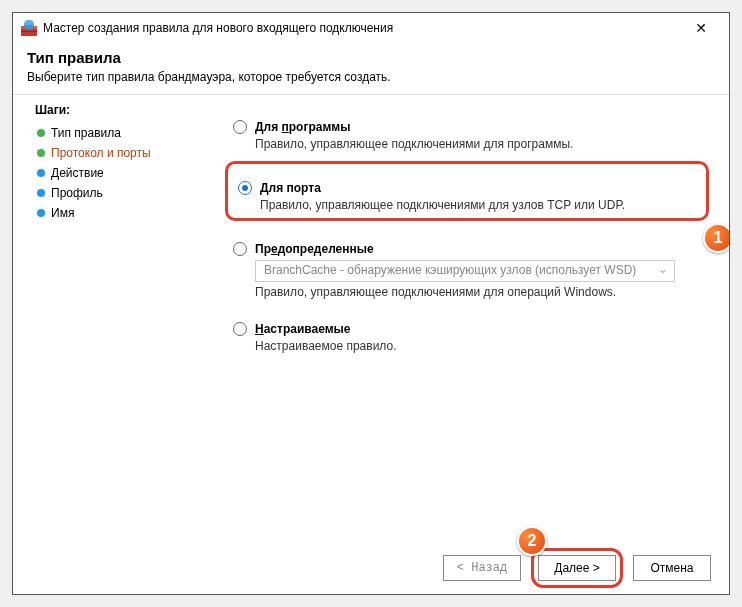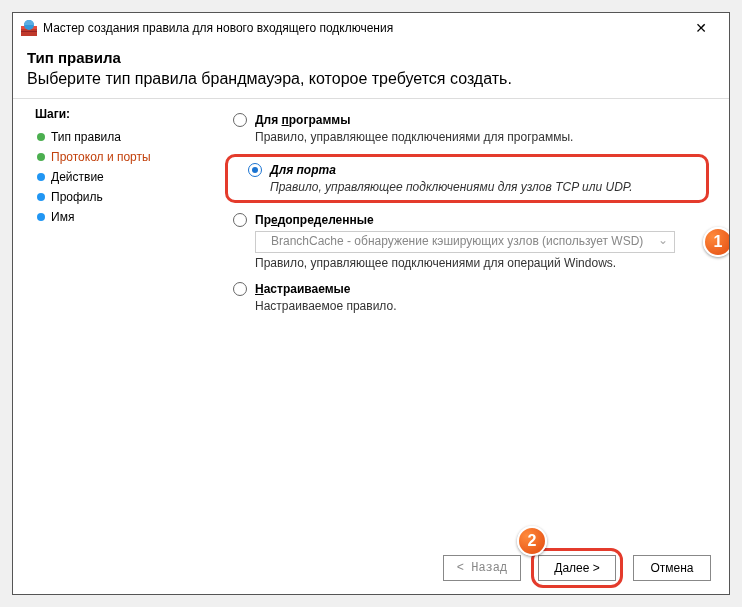--- a/index.html
+++ b/index.html
@@ -45,21 +45,21 @@
   .header {
     padding: 6px 14px 10px 14px;
   }
   .header h1 {
     margin: 0 0 4px 0;
     font-size: 15px;
     font-weight: 700;
   }
   .header p {
     margin: 0;
-    font-size: 16px;
+    font-size: 12px;
   }
   .divider {
     height: 1px;
     background: #ddd;
     margin: 0;
   }
   .body {
     flex: 1;
     display: flex;
     overflow: hidden;
@@ -87,53 +87,52 @@
   .dot.green { background: #4caf50; }
   .dot.blue  { background: #2196f3; }
   .step.active { color: #c2410c; }
   .main {
     flex: 1;
     padding: 10px 20px 10px 30px;
     position: relative;
   }
   .prompt { margin-bottom: 22px; font-size:12px; }
   .radio-group { display:flex; flex-direction:column; gap:0; }
-  .option { padding: 4px 0 8px 0; }
+  .option { padding: 4px 0 8px 0; margin-top: 11px; }
   .option-head { display:flex; align-items:center; gap:8px; }
   .radio {
     width:14px; height:14px; border-radius:50%;
     border:1px solid #666; background:#fff; position:relative; flex-shrink:0;
   }
   .radio.checked { border-color:#1a73d1; }
   .radio.checked::after{
     content:""; position:absolute; top:3px; left:3px;
     width:6px; height:6px; border-radius:50%; background:#1a73d1;
   }
   .opt-label { font-weight:700; font-size:12px; }
   .opt-label u { text-decoration: underline; }
   .opt-desc {
     margin: 3px 0 0 22px;
     font-size: 12px;
     color:#333;
   }
   .highlight-box {
     border: 3px solid #e43b2c;
     border-radius: 10px;
-    padding: 6px 20px;
+    padding: 6px 10px;
     margin: 2px 0 6px -8px;
-    font-style: italic;
   }
   .predef-select {
     margin: 4px 0 2px 22px;
     width: 420px;
     height: 22px;
     border: 1px solid #ccc;
     color: #888;
     font-size: 12px;
-    padding: 2px 18px 2px 15px;
+    padding: 2px 18px 2px 8px;
     position: relative;
     background:#fff;
   }
   .predef-select::after{
     content:"⌄"; position:absolute; right:6px; top:1px; color:#aaa; font-size:12px;
   }
   .footer {
     height: 52px;
     display:flex;
     align-items:center;

